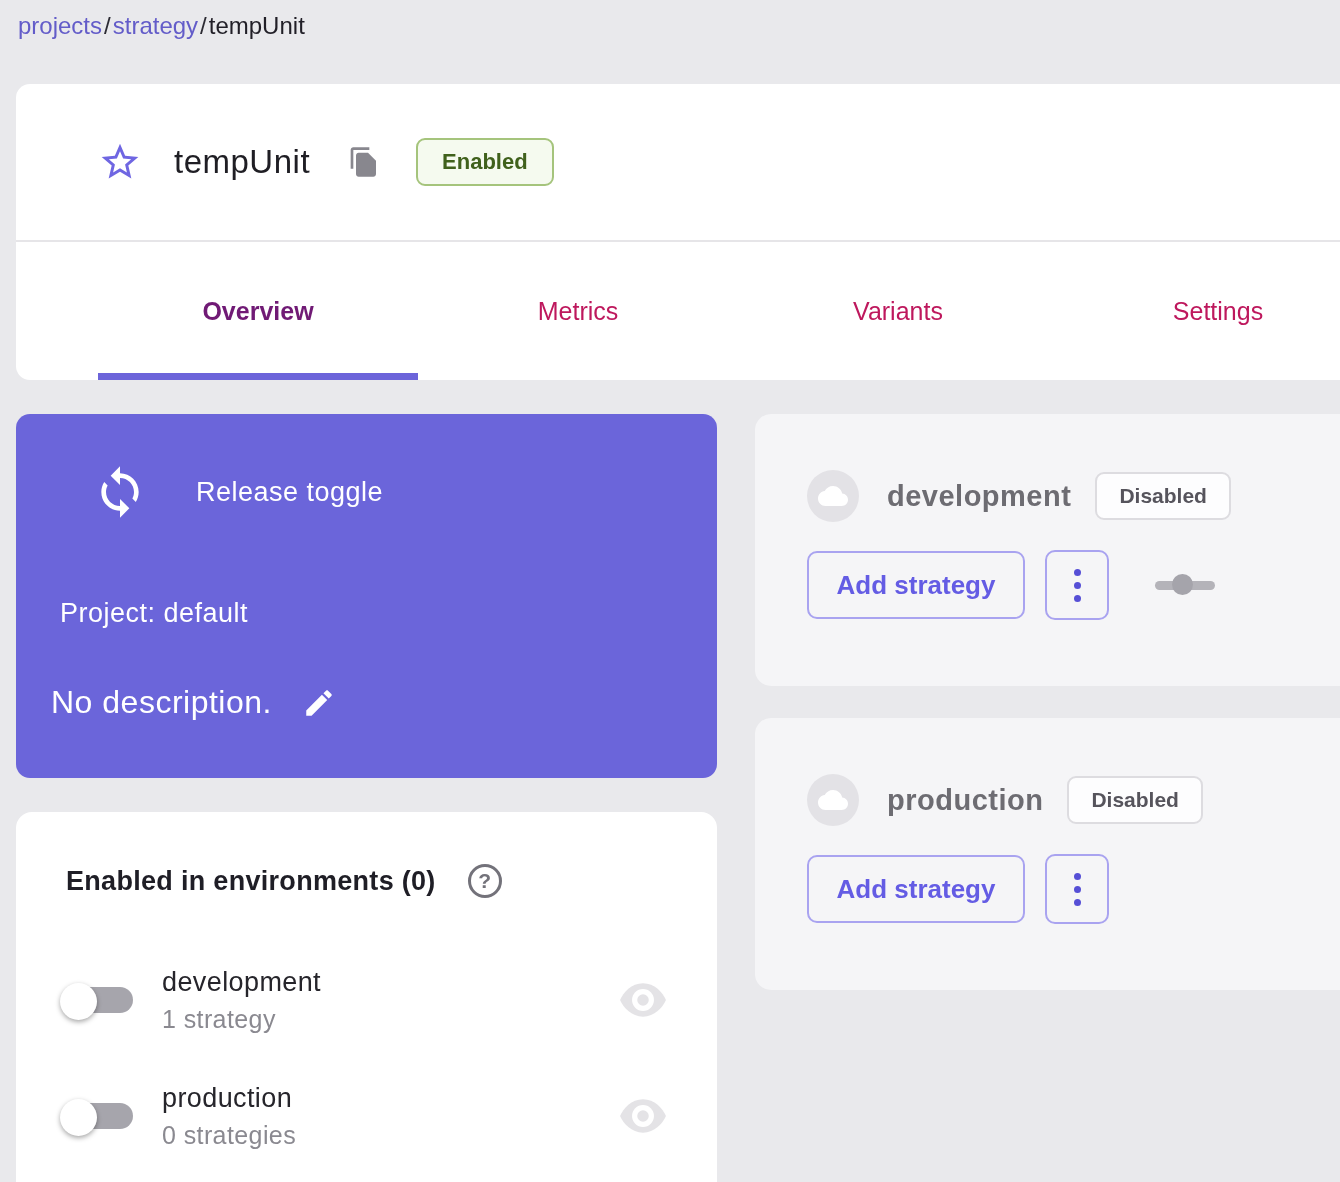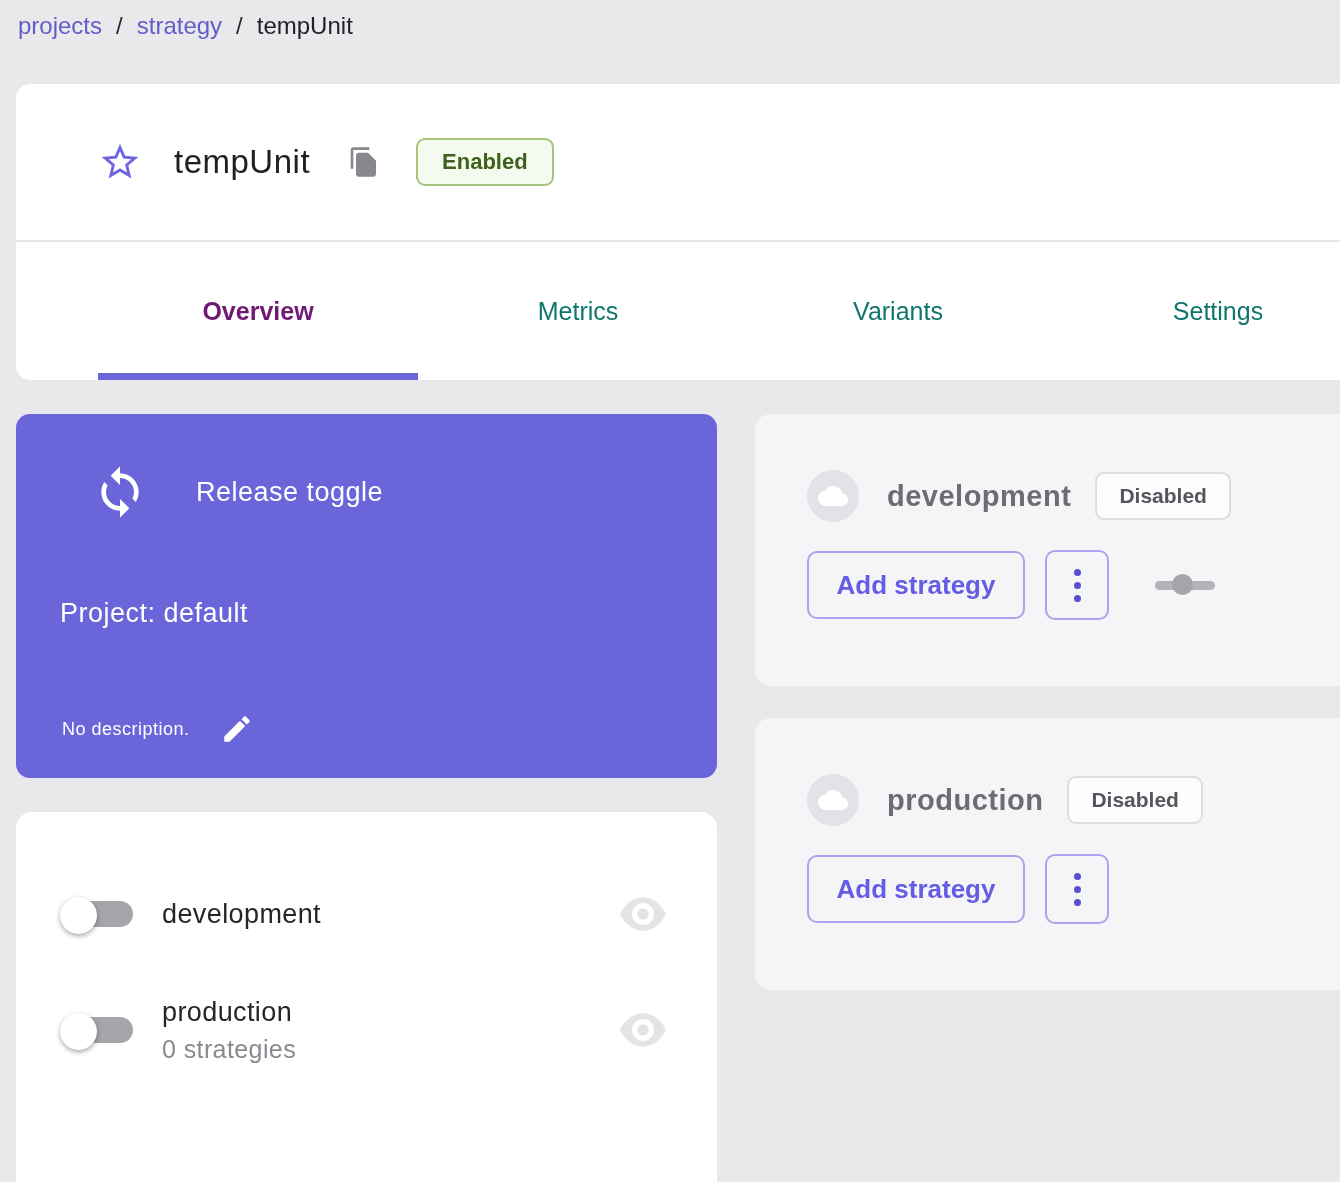--- a/index.html
+++ b/index.html
@@ -6,21 +6,21 @@
   html,body { width:1340px; height:1182px; overflow:hidden; }
   body {
     background:#e9e9ec;
     font-family:"Liberation Sans", sans-serif;
     color:#211f27;
     position:relative;
   }
   
   .breadcrumb {
     position:absolute; left:18px; top:12px;
-    display:flex; align-items:center; gap:14px;
+    display:flex; align-items:center; gap:2px;
     font-size:24px;
   }
   .breadcrumb a { color:#635cc9; text-decoration:none; cursor:pointer; }
   .breadcrumb .sep { color:#2c2b33; }
   .breadcrumb .current { color:#211f27; }
 
   
   .header-card {
     position:absolute; left:16px; top:84px;
     width:1400px; height:296px;
@@ -34,39 +34,39 @@
   .copy-btn { margin-left:38px; width:32px; height:32px; cursor:pointer; display:flex; }
   .status-badge {
     margin-left:36px; padding:9px 24px;
     background:#f5faef; border:2px solid #a5c47c; border-radius:9px;
     color:#40611c; font-size:22px; font-weight:700;
   }
   .header-divider { height:2px; background:#e6e5e8; }
   .tabs-row { position:relative; height:138px; display:flex; padding-left:82px; }
   .tab {
     width:320px; display:flex; align-items:center; justify-content:center;
-    font-size:25px; color:#0f766e; cursor:pointer;
+    font-size:25px; color:#be185d; cursor:pointer;
   }
   .tab.active { font-weight:700; color:#701a75; }
   .tab-indicator {
     position:absolute; left:82px; bottom:0; width:320px; height:7px;
     background:#6c64da;
   }
 
   
   .type-card {
     position:absolute; left:16px; top:414px;
     width:701px; height:364px;
     background:#6b65da; border-radius:14px; color:#ffffff;padding-left:16px;
   }
   .type-card-head { display:flex; align-items:center; padding:50px 0 0 60px; }
   .loop-icon { width:56px; height:56px; }
   .type-label { margin-left:48px; font-size:27px; letter-spacing:.5px; }
   .project-line { position:absolute; left:44px; top:184px; font-size:27px; letter-spacing:.5px; }
-  .desc-line { position:absolute; left:46px; top:270px; display:flex; align-items:center; font-size:18px; letter-spacing:.5px;margin-top:28px; }
+  .desc-line { position:absolute; left:35px; top:270px; display:flex; align-items:center; font-size:32px; letter-spacing:.5px; }
   .edit-btn { margin-left:30px; width:34px; height:34px; cursor:pointer; display:flex; }
 
   
   .env-card {
     position:absolute; left:755px; width:700px; height:272px;
     background:#f5f5f7; border-radius:16px;
   }
   .env-card.dev { top:414px; }
   .env-card.prod { top:718px; }
   .env-head { display:flex; align-items:center; padding:56px 0 0 52px; }
@@ -219,28 +219,33 @@
     <button class="add-strategy-btn">Add strategy</button>
     <div class="kebab-btn">
       <i></i>
         <i></i>
         <i></i>
     </div>
   </div>
 </section>
 
 <section class="enabled-card">
+  <div class="enabled-head">
+    <span class="enabled-title">Enabled in environments (0)</span>
+    <span class="help-btn">?</span>
+  </div>
   <div class="env-rows">
     <div class="env-row">
       <div class="switch">
         <span class="track"></span>
         <span class="thumb"></span>
       </div>
       <div class="env-row-labels">
         <div class="env-row-name">development</div>
+        <div class="env-row-sub">1 strategy</div>
       </div>
       <span class="eye-btn">
         <svg viewBox="0 0 46 34" width="48" height="36">
           <path d="M23 1 C12 1 4 10 1 17 C4 24 12 33 23 33 C34 33 42 24 45 17 C42 10 34 1 23 1 Z" fill="#e4e3e6"></path>
           <circle cx="23" cy="17" r="10.5" fill="#ffffff"></circle>
           <circle cx="23" cy="17" r="5.5" fill="#e4e3e6"></circle>
         </svg>
       </span>
     </div>
     <div class="env-row">

